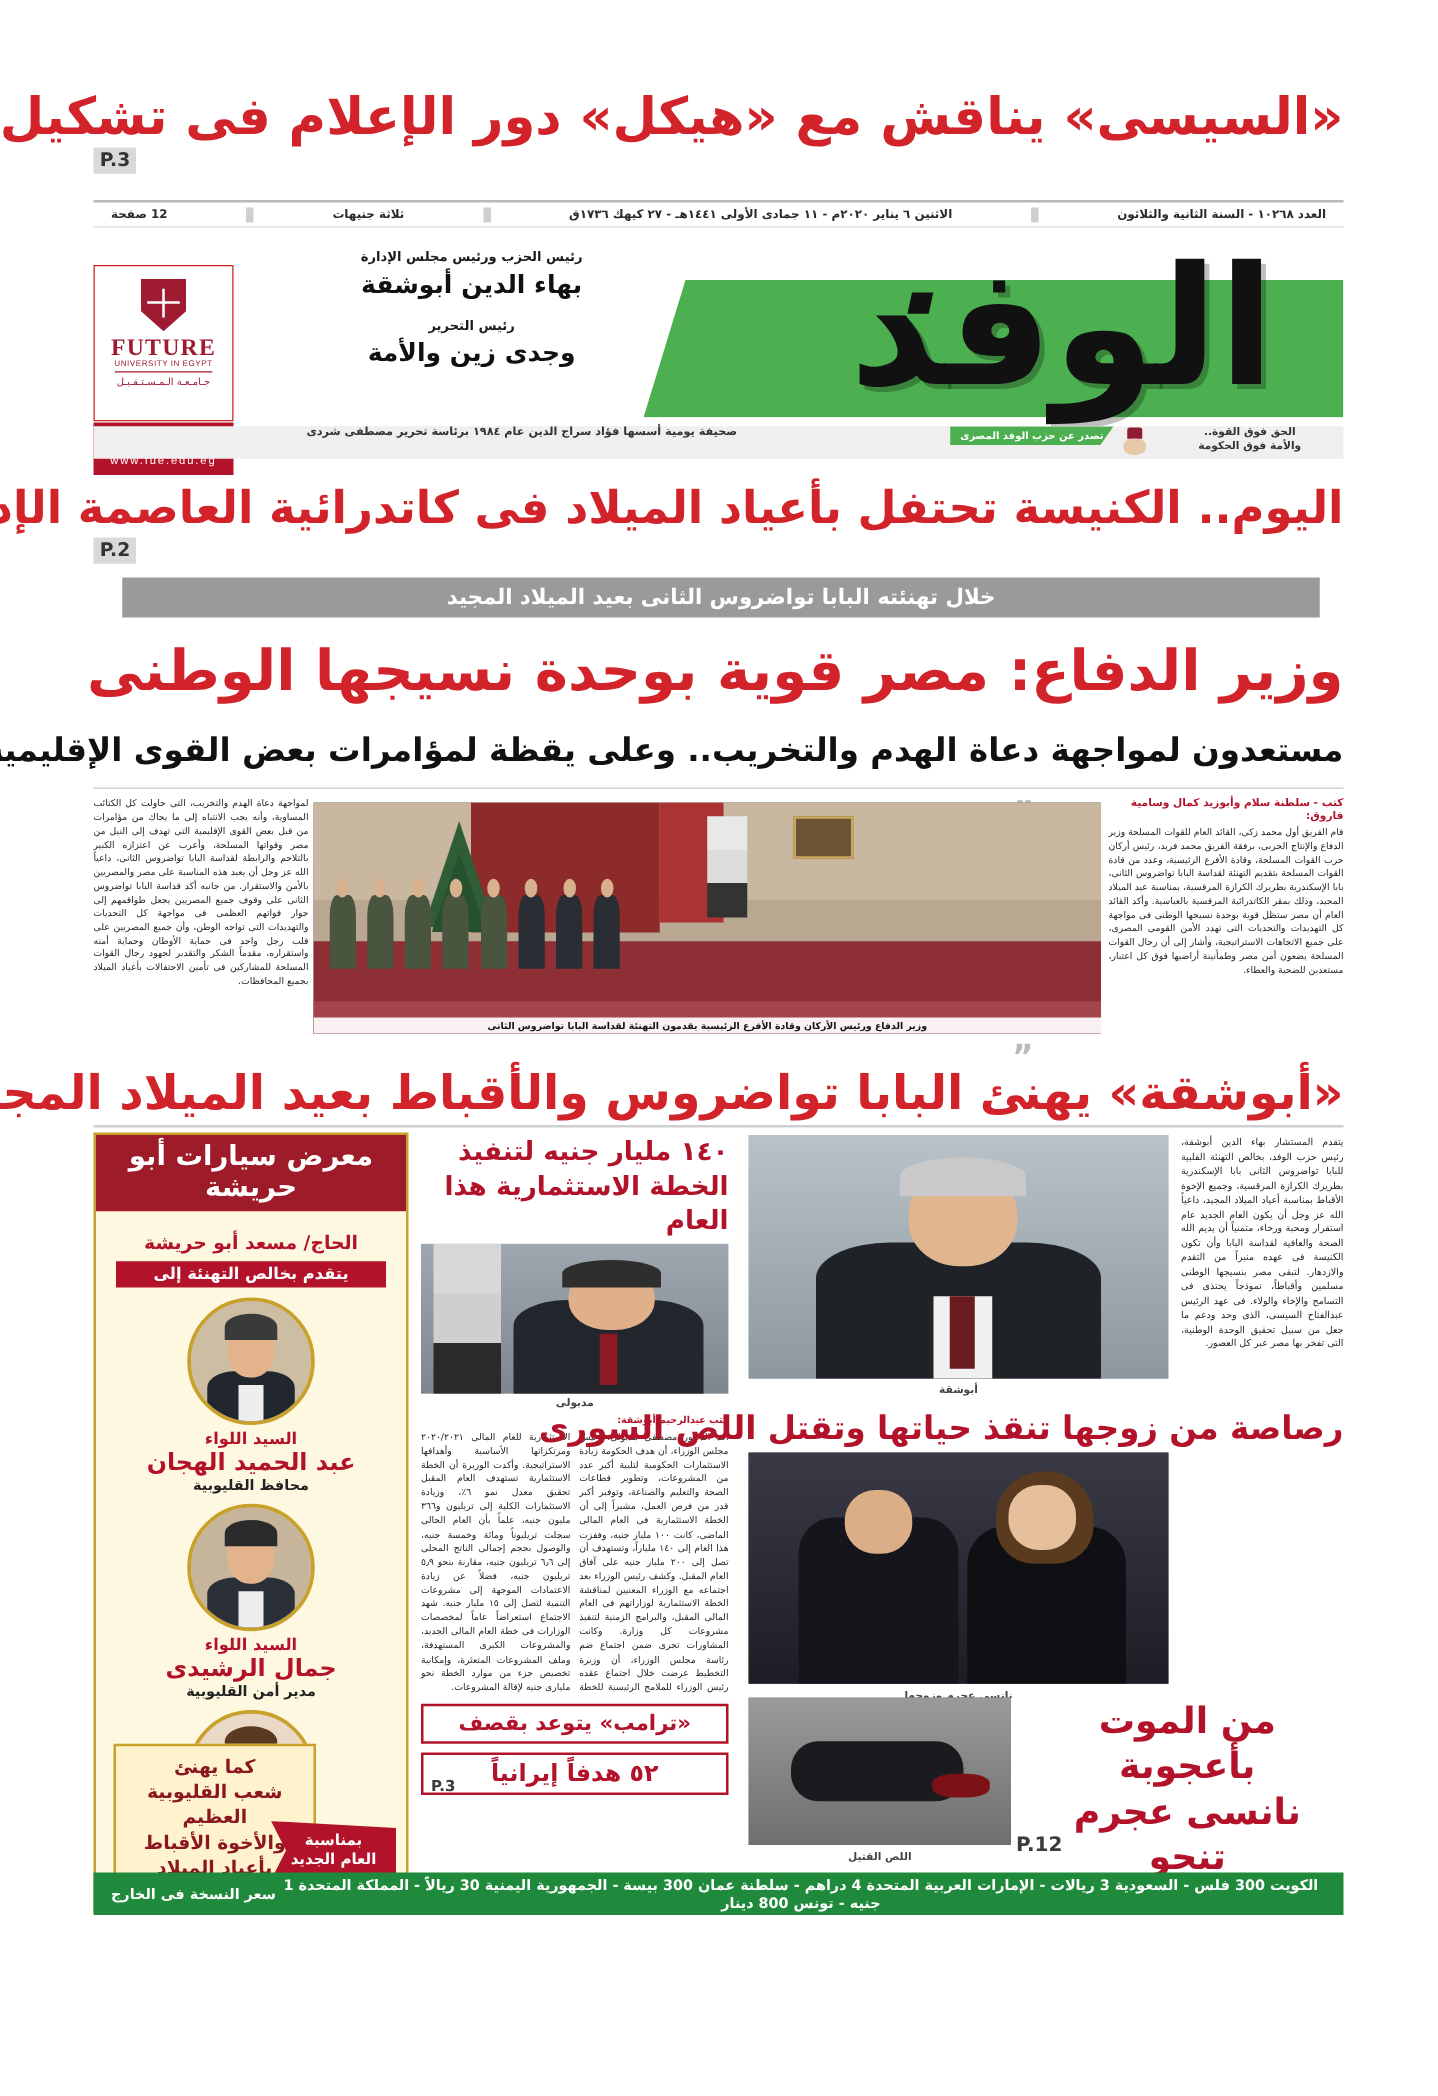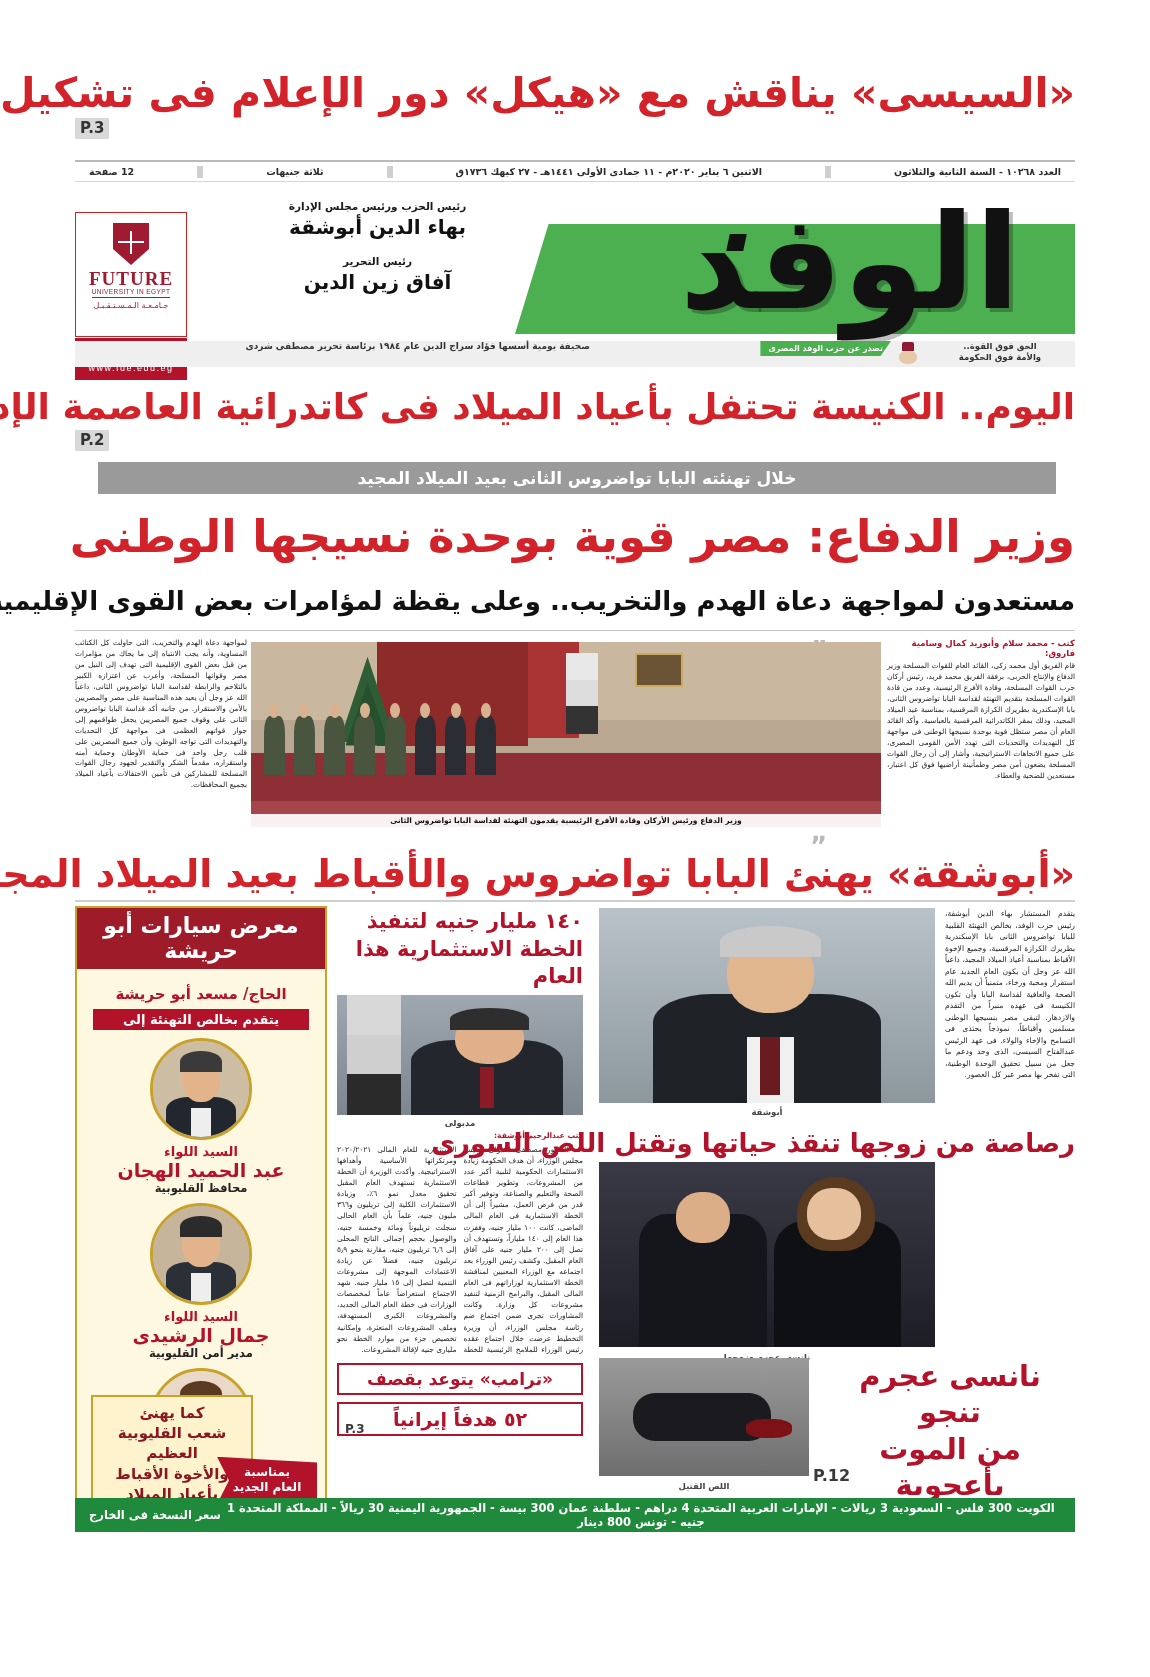--- a/index.html
+++ b/index.html
@@ -331,21 +331,21 @@
   <div id="masthead">
 
     <div class="logo-green"></div>
     <div class="logo-word">الوفد</div>
     <div class="logo-dot"></div>
 
     <div class="ed-block">
       <div class="ed-role">رئيس الحزب ورئيس مجلس الإدارة</div>
       <div class="ed-name">بهاء الدين أبوشقة</div>
       <div class="ed-role">رئيس التحرير</div>
-      <div class="ed-name">آفاق زين الدين</div>
+      <div class="ed-name">وجدى زين والأمة</div>
     </div>
 
     <div class="fue-box">
       <div class="fue-shield"></div>
       <div class="fue-name">FUTURE</div>
       <div class="fue-sub">UNIVERSITY IN EGYPT</div>
       <div class="fue-ar">جـامـعـة الـمـسـتـقـبـل</div>
     </div>
     <div class="fue-call">
       <div class="c1"><span>Call</span>
@@ -375,21 +375,21 @@
 
   <div id="def-hl">
     <div class="hl">وزير الدفاع: مصر قوية بوحدة نسيجها الوطنى</div>
   </div>
   <div id="def-sub">مستعدون لمواجهة دعاة الهدم والتخريب.. وعلى يقظة لمؤامرات بعض القوى الإقليمية</div>
   <div id="def-rule"></div>
 
   <div id="story">
 
     <div id="col-right">
-      <div class="byline">كتب - محمد سلام وأبوزيد كمال وسامية فاروق:</div>
+      <div class="byline">كتب - سلطنة سلام وأبوزيد كمال وسامية فاروق:</div>
       <div class="col-text">قام الفريق أول محمد زكى، القائد العام للقوات المسلحة وزير الدفاع والإنتاج الحربى، برفقة الفريق محمد فريد، رئيس أركان حرب القوات المسلحة، وقادة الأفرع الرئيسية، وعدد من قادة القوات المسلحة بتقديم التهنئة لقداسة البابا تواضروس الثانى، بابا الإسكندرية بطريرك الكرازة المرقسية، بمناسبة عيد الميلاد المجيد، وذلك بمقر الكاتدرائية المرقسية بالعباسية. وأكد القائد العام أن مصر ستظل قوية بوحدة نسيجها الوطنى فى مواجهة كل التهديدات والتحديات التى تهدد الأمن القومى المصرى، على جميع الاتجاهات الاستراتيجية، وأشار إلى أن رجال القوات المسلحة يضعون أمن مصر وطمأنينة أراضيها فوق كل اعتبار، مستعدين للضحية والعطاء.</div>
     </div>
 
     <div id="pull">
       <div class="quote-mark">”</div>
       <div class="pq">القوات المسلحة</div>
       <div class="pq">تضع أمن مصر</div>
       <div class="pq">فوق كل اعتبار</div>
       <div class="quote-mark">„</div>
     </div>
@@ -530,22 +530,22 @@
       <div class="cap-small" style="position:absolute;left:0;top:443px;width:336px;">نانسى عجرم وزوجها</div>
 
       <div class="rc-photo3">
         <div class="p3-bg"></div>
           <div class="p3-body"></div>
           <div class="p3-blood"></div>
       </div>
       <div class="cap-small" style="position:absolute;left:0;top:572px;width:210px;">اللص القتيل</div>
 
       <div class="rc-hl3">
+        <div>من الموت بأعجوبة</div>
         <div>نانسى عجرم تنجو</div>
-        <div>من الموت بأعجوبة</div>
       </div>
       <div class="rc-p12">P.12</div>
     </div>
   </div>
 
   <div id="footer">
     <div class="footer-prices">الكويت 300 فلس - السعودية 3 ريالات - الإمارات العربية المتحدة 4 دراهم - سلطنة عمان 300 بيسة - الجمهورية اليمنية 30 ريالاً - المملكة المتحدة 1 جنيه - تونس 800 دينار</div>
     <div>سعر النسخة فى الخارج</div>
   </div>
 

